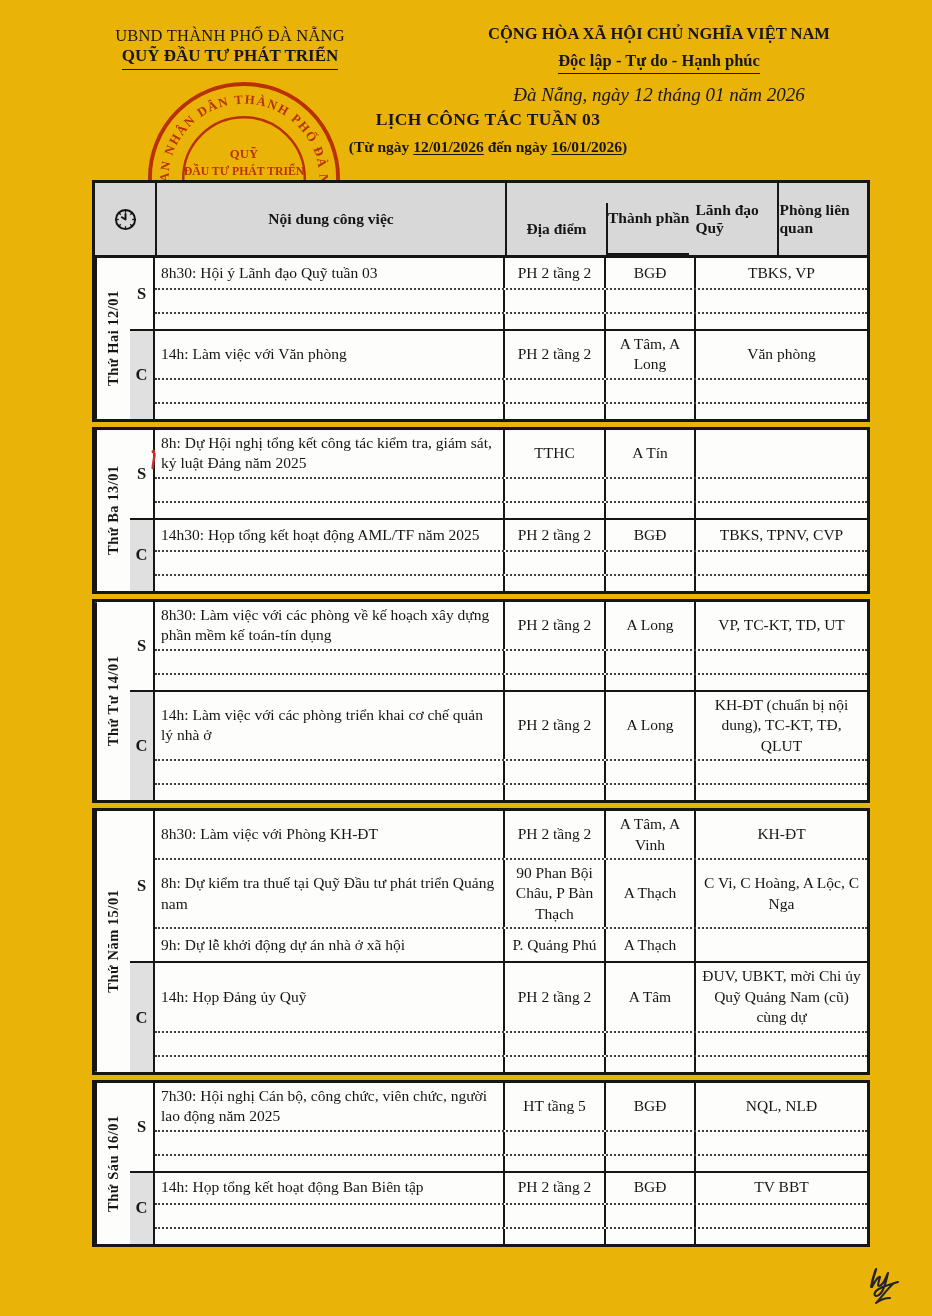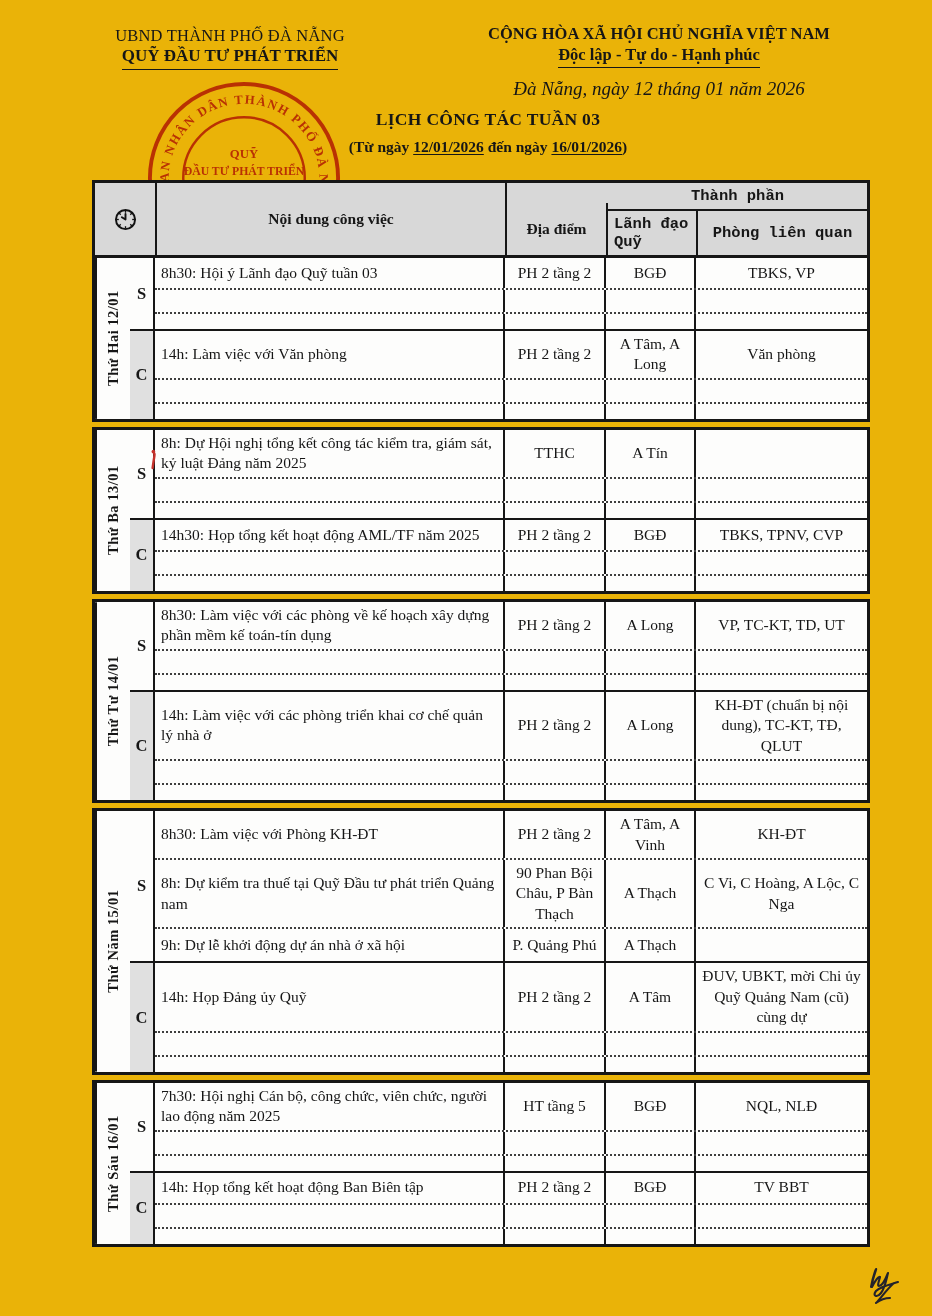--- a/index.html
+++ b/index.html
@@ -12,21 +12,21 @@
   body{background:#e9e9e7;font-family:"Liberation Serif","DejaVu Serif",serif;color:var(--ink);}
   .page{position:relative;width:932px;height:1316px;background:#eab308;overflow:hidden;margin:0 auto;}
 
   
   .org-left{position:absolute;left:88px;top:26px;width:284px;text-align:center;}
   .org-left .l1{font-size:16.5px;letter-spacing:.2px;}
   .org-left .l2{font-size:17px;font-weight:bold;}
   .org-left .l2 span{display:inline-block;border-bottom:1.6px solid var(--ink);padding-bottom:3px;}
   .org-right{position:absolute;left:436px;top:24px;width:446px;text-align:center;}
   .org-right .l1{font-size:16.5px;font-weight:bold;}
-  .org-right .l2{font-size:16.5px;font-weight:bold;margin-top:1px;}
+  .org-right .l2{font-size:16.5px;font-weight:bold;margin-top:7px;}
   .org-right .l2 span{display:inline-block;border-bottom:1.6px solid var(--ink);padding-bottom:2px;}
   .org-right .l3{font-size:19px;font-style:italic;margin-top:10px;}
 
   .title-block{position:absolute;left:268px;top:109px;width:440px;text-align:center;}
   .title-block .main{font-size:17.5px;font-weight:bold;letter-spacing:.3px;}
   .title-block .sub{font-size:15.5px;font-weight:bold;margin-top:8px;}
   .title-block .sub .u{text-decoration:underline;text-underline-offset:2px;}
 
   
   .stamp{position:absolute;left:146px;top:80px;width:196px;height:196px;mix-blend-mode:multiply;opacity:.9;}
@@ -37,21 +37,21 @@
   .stamp .in3{font-size:13.5px;}
   .stamp .star{font-size:13px;}
 
   
   .table-wrap{position:absolute;left:92px;top:180px;width:778px;font-size:15.5px;}
   .thead{border:3px solid var(--ink);background:var(--gray);display:flex;font-weight:bold;min-height:78px;}
   .th{display:flex;align-items:center;justify-content:center;text-align:center;}
   .th-time{width:62px;border-right:2px solid var(--ink);}
   .th-task{width:350px;border-right:2px solid var(--ink);}
   .th-loc{width:101px;border-right:2px solid var(--ink);margin-top:20px;}
-  .th-group{flex:1;display:flex;flex-direction:column;font-family:Liberation Mono, monospace;}
+  .th-group{flex:1;display:flex;flex-direction:row;}
   .th-group-top{min-height:28px;border-bottom:2px solid var(--ink);display:flex;align-items:center;justify-content:center;}
   .th-group-bot{flex:1;display:flex;}
   .th-lead{width:90px;border-right:2px solid var(--ink);display:flex;align-items:center;justify-content:center;padding:2px 6px;}
   .th-rel{flex:1;display:flex;align-items:center;justify-content:center;}
 
   .day-block{border:3px solid var(--ink);display:flex;margin-top:5px;background:#fdfdfc;}
   .day-block.first{margin-top:-3px;}
   .day-cell{width:35px;border-right:2px solid var(--ink);display:flex;align-items:center;justify-content:center;
             font-weight:bold;font-size:14.5px;letter-spacing:.5px;
             writing-mode:vertical-rl;transform:rotate(180deg);padding:4px 0;}

